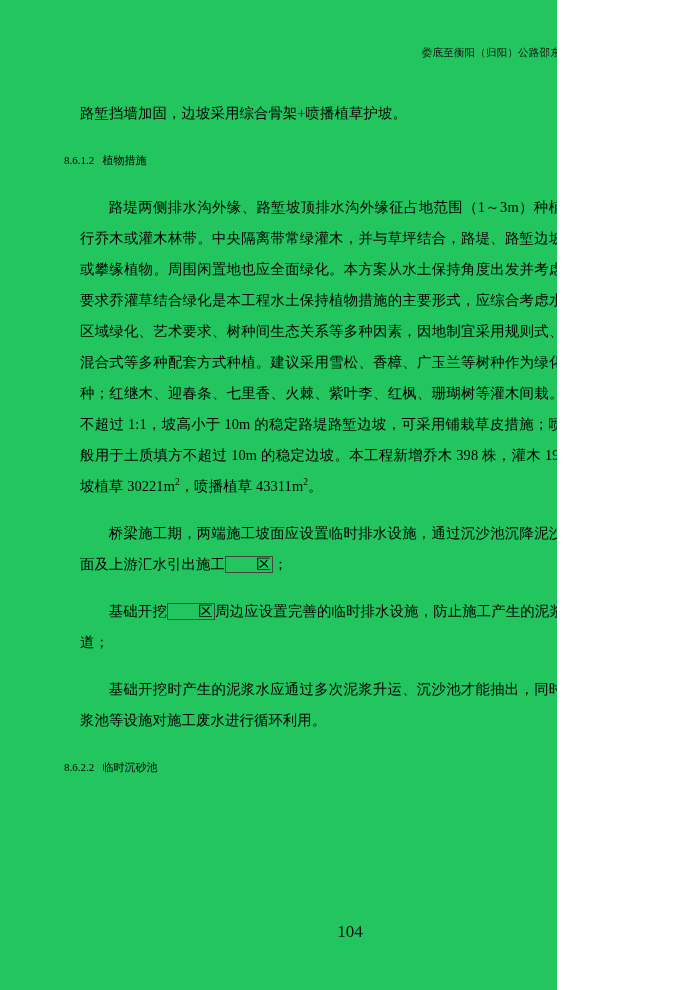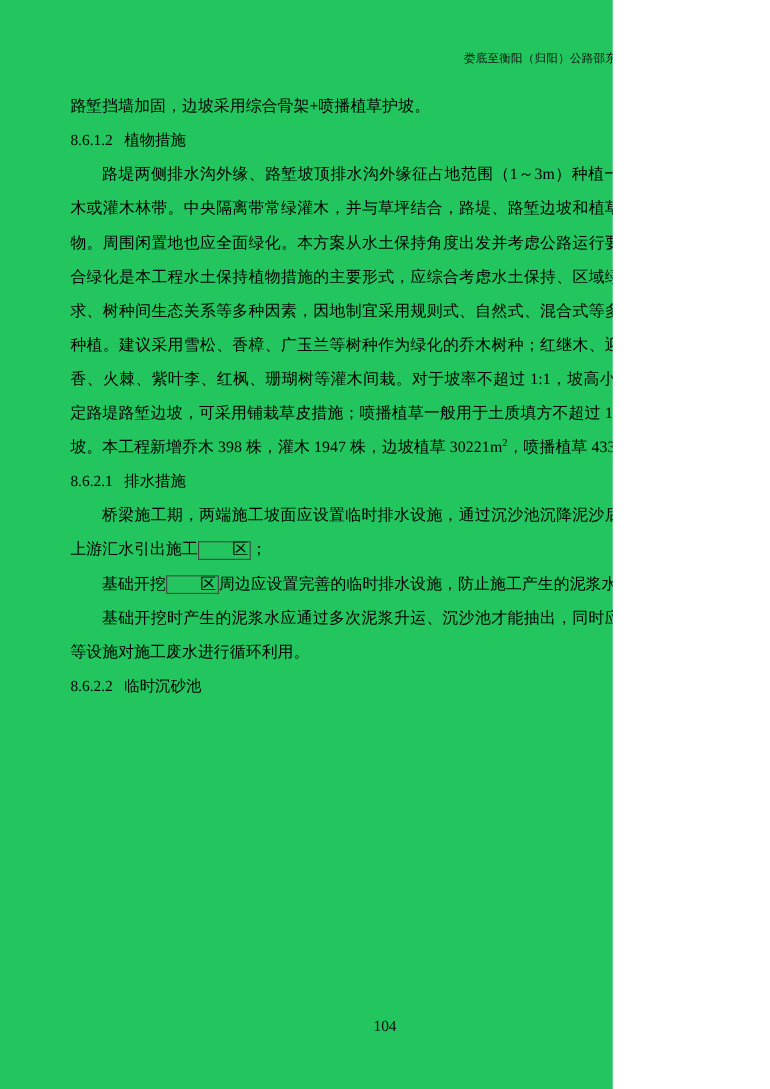--- a/index.html
+++ b/index.html
@@ -28,33 +28,33 @@
     color: #111;
     letter-spacing: 0.2px;
   }
   .content {
     position: absolute;
     top: 82px;
     left: 64px;
     width: 574px;
   }
   p {
-    margin: 0;
+    margin: 16px;
     font-size: 14.4px;
     line-height: 31px;
     text-align: justify;
     text-justify: inter-ideograph;
     letter-spacing: 0.1px;
   }
   p.indent {
     text-indent: 2em;
   }
   .heading {
     margin: 0;
-    font-size: 14px;
+    font-size: 11px;
     line-height: 31px;
     font-weight: normal;
   }
   .heading.sub2 {
     text-indent: 0;
   }
   .heading.sub-center {
     text-indent: 0.7em;
   }
   sup {
@@ -68,21 +68,21 @@
     padding: 0 1px;
     line-height: 1.02;
     margin: 0 0.5px;
   }
   .footer {
     position: absolute;
     bottom: 48px;
     left: 0;
     width: 700px;
     text-align: center;
-    font-size: 14px;
+    font-size: 17px;
     color: #111;
   }
 </style>
 </head>
 <body>
 
 <div class="page">
 
   <div class="header">娄底至衡阳（归阳）公路邵东连接线工程变更环境影响说明</div>
 
@@ -97,23 +97,20 @@
     <div class="heading sub2">
       <span>8.6.1.2</span>&nbsp;&nbsp;&nbsp;<span>植物措施</span>
     </div>
 
     <p class="indent">
       路堤两侧排水沟外缘、路堑坡顶排水沟外缘征占地范围（1～3m）种植一行或多行乔木或灌木林带。中央隔离带常绿灌木，并与草坪结合，路堤、路堑边坡和植草坪或攀缘植物。周围闲置地也应全面绿化。本方案从水土保持角度出发并考虑公路运行要求乔灌草结合绿化是本工程水土保持植物措施的主要形式，应综合考虑水土保持、区域绿化、艺术要求、树种间生态关系等多种因素，因地制宜采用规则式、自然式、混合式等多种配套方式种植。建议采用雪松、香樟、广玉兰等树种作为绿化的乔木树种；红继木、迎春条、七里香、火棘、紫叶李、红枫、珊瑚树等灌木间栽。对于坡率不超过 1:1，坡高小于 10m 的稳定路堤路堑边坡，可采用铺栽草皮措施；喷播植草一般用于土质填方不超过 10m 的稳定边坡。本工程新增乔木 398 株，灌木 1947 株，边坡植草 30221m<sup>2</sup>，喷播植草 43311m<sup>2</sup>。
     </p>
 
 
 
-    <div class="heading sub2">
-      <span>8.6.2.1</span>&nbsp;&nbsp;&nbsp;<span>排水措施</span>
-    </div>
 
     <p class="indent">
       桥梁施工期，两端施工坡面应设置临时排水设施，通过沉沙池沉降泥沙后，将坡面及上游汇水引出施工<span class="boxed">区</span>；
     </p>
 
     <p class="indent">
       基础开挖<span class="boxed">区</span>周边应设置完善的临时排水设施，防止施工产生的泥浆水流入河道；
     </p>
 
     <p class="indent">

